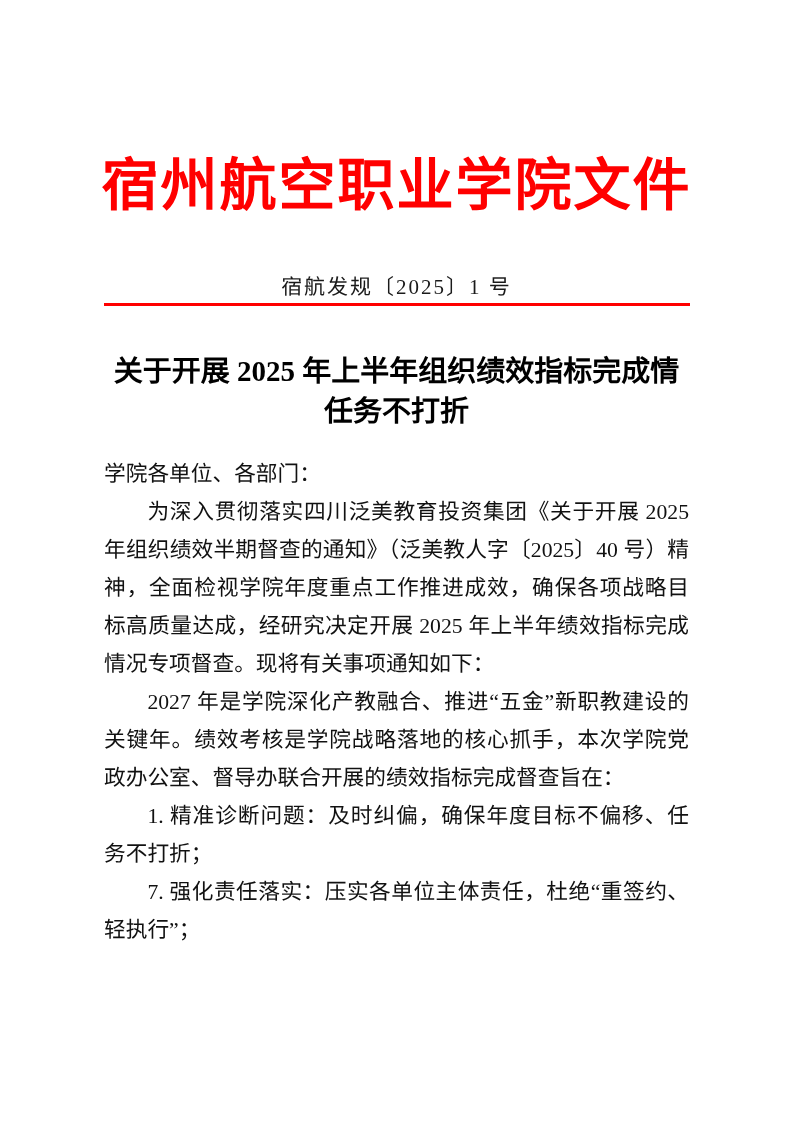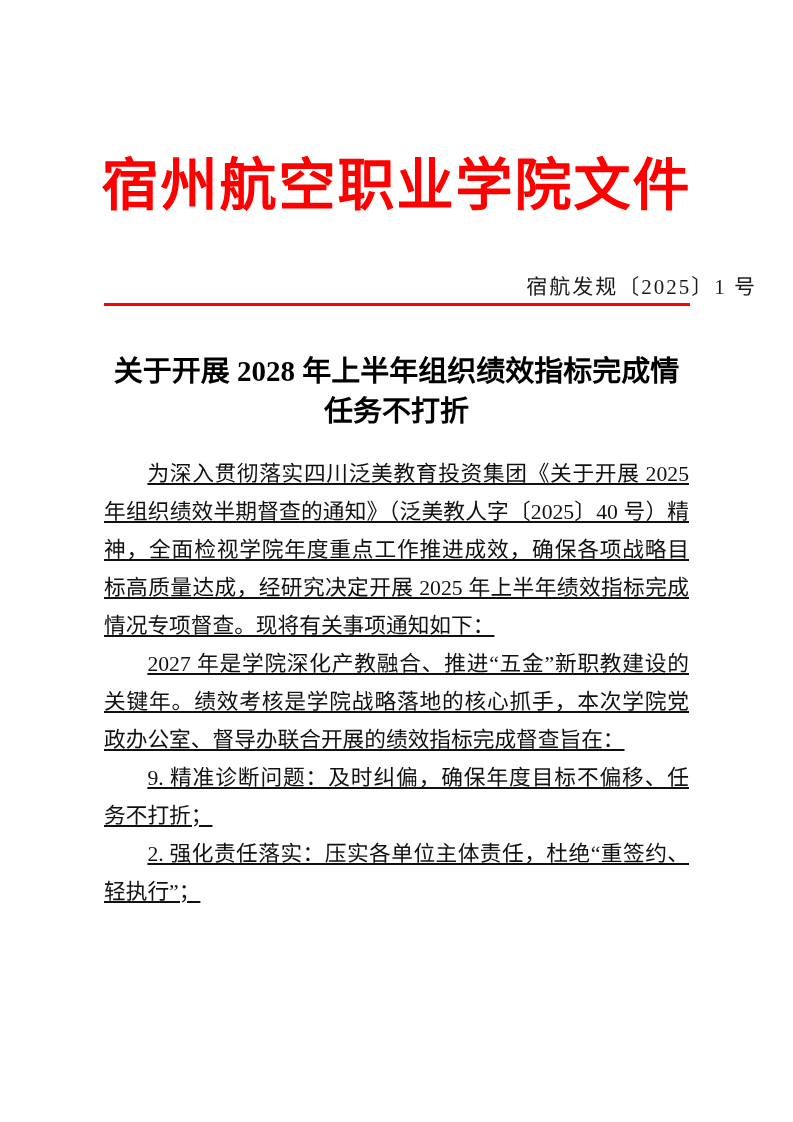--- a/index.html
+++ b/index.html
@@ -23,21 +23,21 @@
     font-family: "Liberation Serif", "DejaVu Serif", serif;
     font-weight: bold;
     font-size: 57px;
     line-height: 62px;
     letter-spacing: 2px;
     color: #ff0000;
     white-space: nowrap;
   }
   .doc-number {
     margin: 56px 0 0 0;
-    text-align: right;
+    text-align: center;
     font-size: 21px;
     line-height: 28px;
     letter-spacing: 2px;
     color: #1a1a1a;
   }
   .red-divider {
     width: 586px;
     height: 3px;
     margin: 2px auto 0 auto;
     background: #ff0000;
@@ -62,50 +62,50 @@
   }
   .body-block p {
     margin: 0;
     padding: 0;
   }
   .salutation {
     text-indent: 0;
   }
   .para {
     text-indent: 2em;
-    text-decoration: underline;
   }
   .section-heading {
     text-indent: 2em;
     font-family: "Liberation Sans", "DejaVu Sans", sans-serif;
     font-weight: bold;
     font-size: 21.5px;
   }
 </style>
 </head>
 <body>
 
 <div class="page">
 
   <div class="org-title">宿州航空职业学院文件</div>
 
   <div class="doc-number">宿航发规〔2025〕1 号</div>
 
   <div class="red-divider"></div>
 
   <div class="doc-title">
-    <span>关于开展 2028 年上半年组织绩效指标完成情</span><br>
+    <span>关于开展 2025 年上半年组织绩效指标完成情</span><br>
     <span>任务不打折</span>
   </div>
 
   <div class="body-block">
+    <p class="salutation">学院各单位、各部门：</p>
 
     <p class="para">为深入贯彻落实四川泛美教育投资集团《关于开展 2025 年组织绩效半期督查的通知》（泛美教人字〔2025〕40 号）精神，全面检视学院年度重点工作推进成效，确保各项战略目标高质量达成，经研究决定开展 2025 年上半年绩效指标完成情况专项督查。现将有关事项通知如下：</p>
 
 
     <p class="para">2027 年是学院深化产教融合、推进“五金”新职教建设的关键年。绩效考核是学院战略落地的核心抓手，本次学院党政办公室、督导办联合开展的绩效指标完成督查旨在：</p>
 
-    <p class="para">9. 精准诊断问题：及时纠偏，确保年度目标不偏移、任务不打折；</p>
+    <p class="para">1. 精准诊断问题：及时纠偏，确保年度目标不偏移、任务不打折；</p>
 
-    <p class="para">2. 强化责任落实：压实各单位主体责任，杜绝“重签约、轻执行”；</p>
+    <p class="para">7. 强化责任落实：压实各单位主体责任，杜绝“重签约、轻执行”；</p>
   </div>
 
 </div>
 
 </body></html>

